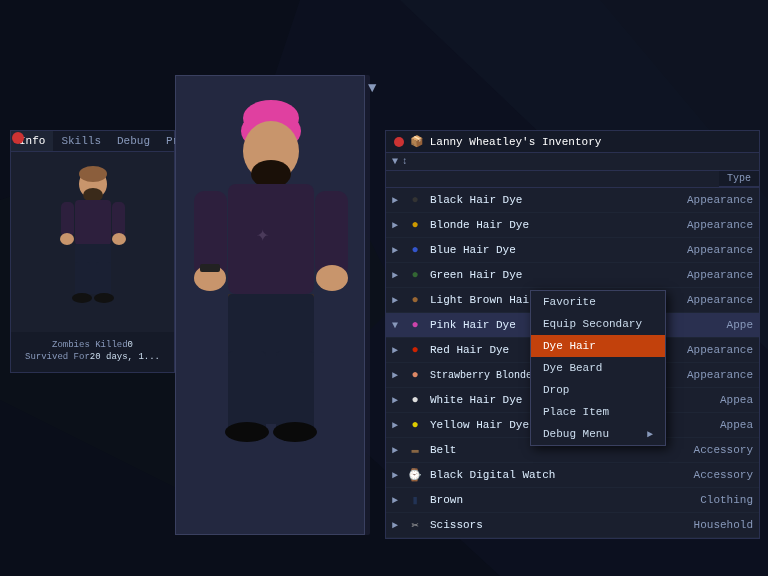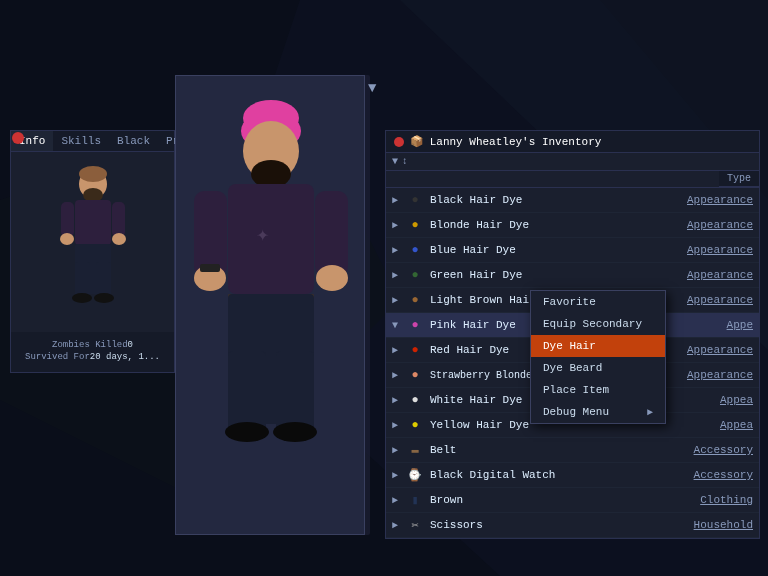--- a/index.html
+++ b/index.html
@@ -190,21 +190,20 @@
       font-size: 11px;
       color: #ddeeff;
       flex: 1;
     }
 
     .item-type {
       font-size: 11px;
       color: #8899bb;
       text-align: right;
       white-space: nowrap;
-      text-decoration: underline;
     }
 
     .item-expand {
       color: #8899bb;
       font-size: 10px;
       margin-right: 4px;
       width: 10px;
     }
 
     
@@ -250,21 +249,21 @@
   <polygon points="0,200 300,100 400,300 200,500 0,400" fill="#0c1118" opacity="0.5"></polygon>
   <rect x="180" y="75" width="190" height="460" rx="2" fill="#1c2035" opacity="0.7"></rect>
 </svg>
 
 <div class="char-panel-close"></div>
 
 <div class="char-panel-small">
   <div class="char-panel-tabs">
     <div class="char-panel-tab active">Info</div>
     <div class="char-panel-tab">Skills</div>
-    <div class="char-panel-tab">Black</div>
+    <div class="char-panel-tab">Debug</div>
     <div class="char-panel-tab">Protect</div>
   </div>
 
   <div class="char-avatar-small">
     <svg width="80" height="160" viewBox="0 0 80 160" xmlns="http://www.w3.org/2000/svg">
 
       <ellipse cx="40" cy="22" rx="14" ry="15" fill="#c8956c"></ellipse>
 
       <ellipse cx="40" cy="12" rx="14" ry="8" fill="#8B5E3C"></ellipse>
 
@@ -449,19 +448,22 @@
   <div class="context-menu-item">
     <span>Equip Secondary</span>
   </div>
   <div class="context-menu-item highlighted">
     <span>Dye Hair</span>
   </div>
   <div class="context-menu-item">
     <span>Dye Beard</span>
   </div>
   <div class="context-menu-item">
+    <span>Drop</span>
+  </div>
+  <div class="context-menu-item">
     <span>Place Item</span>
   </div>
   <div class="context-menu-item">
     <span>Debug Menu</span>
     <span class="context-menu-arrow">►</span>
   </div>
 </div>
 
 </body></html>

